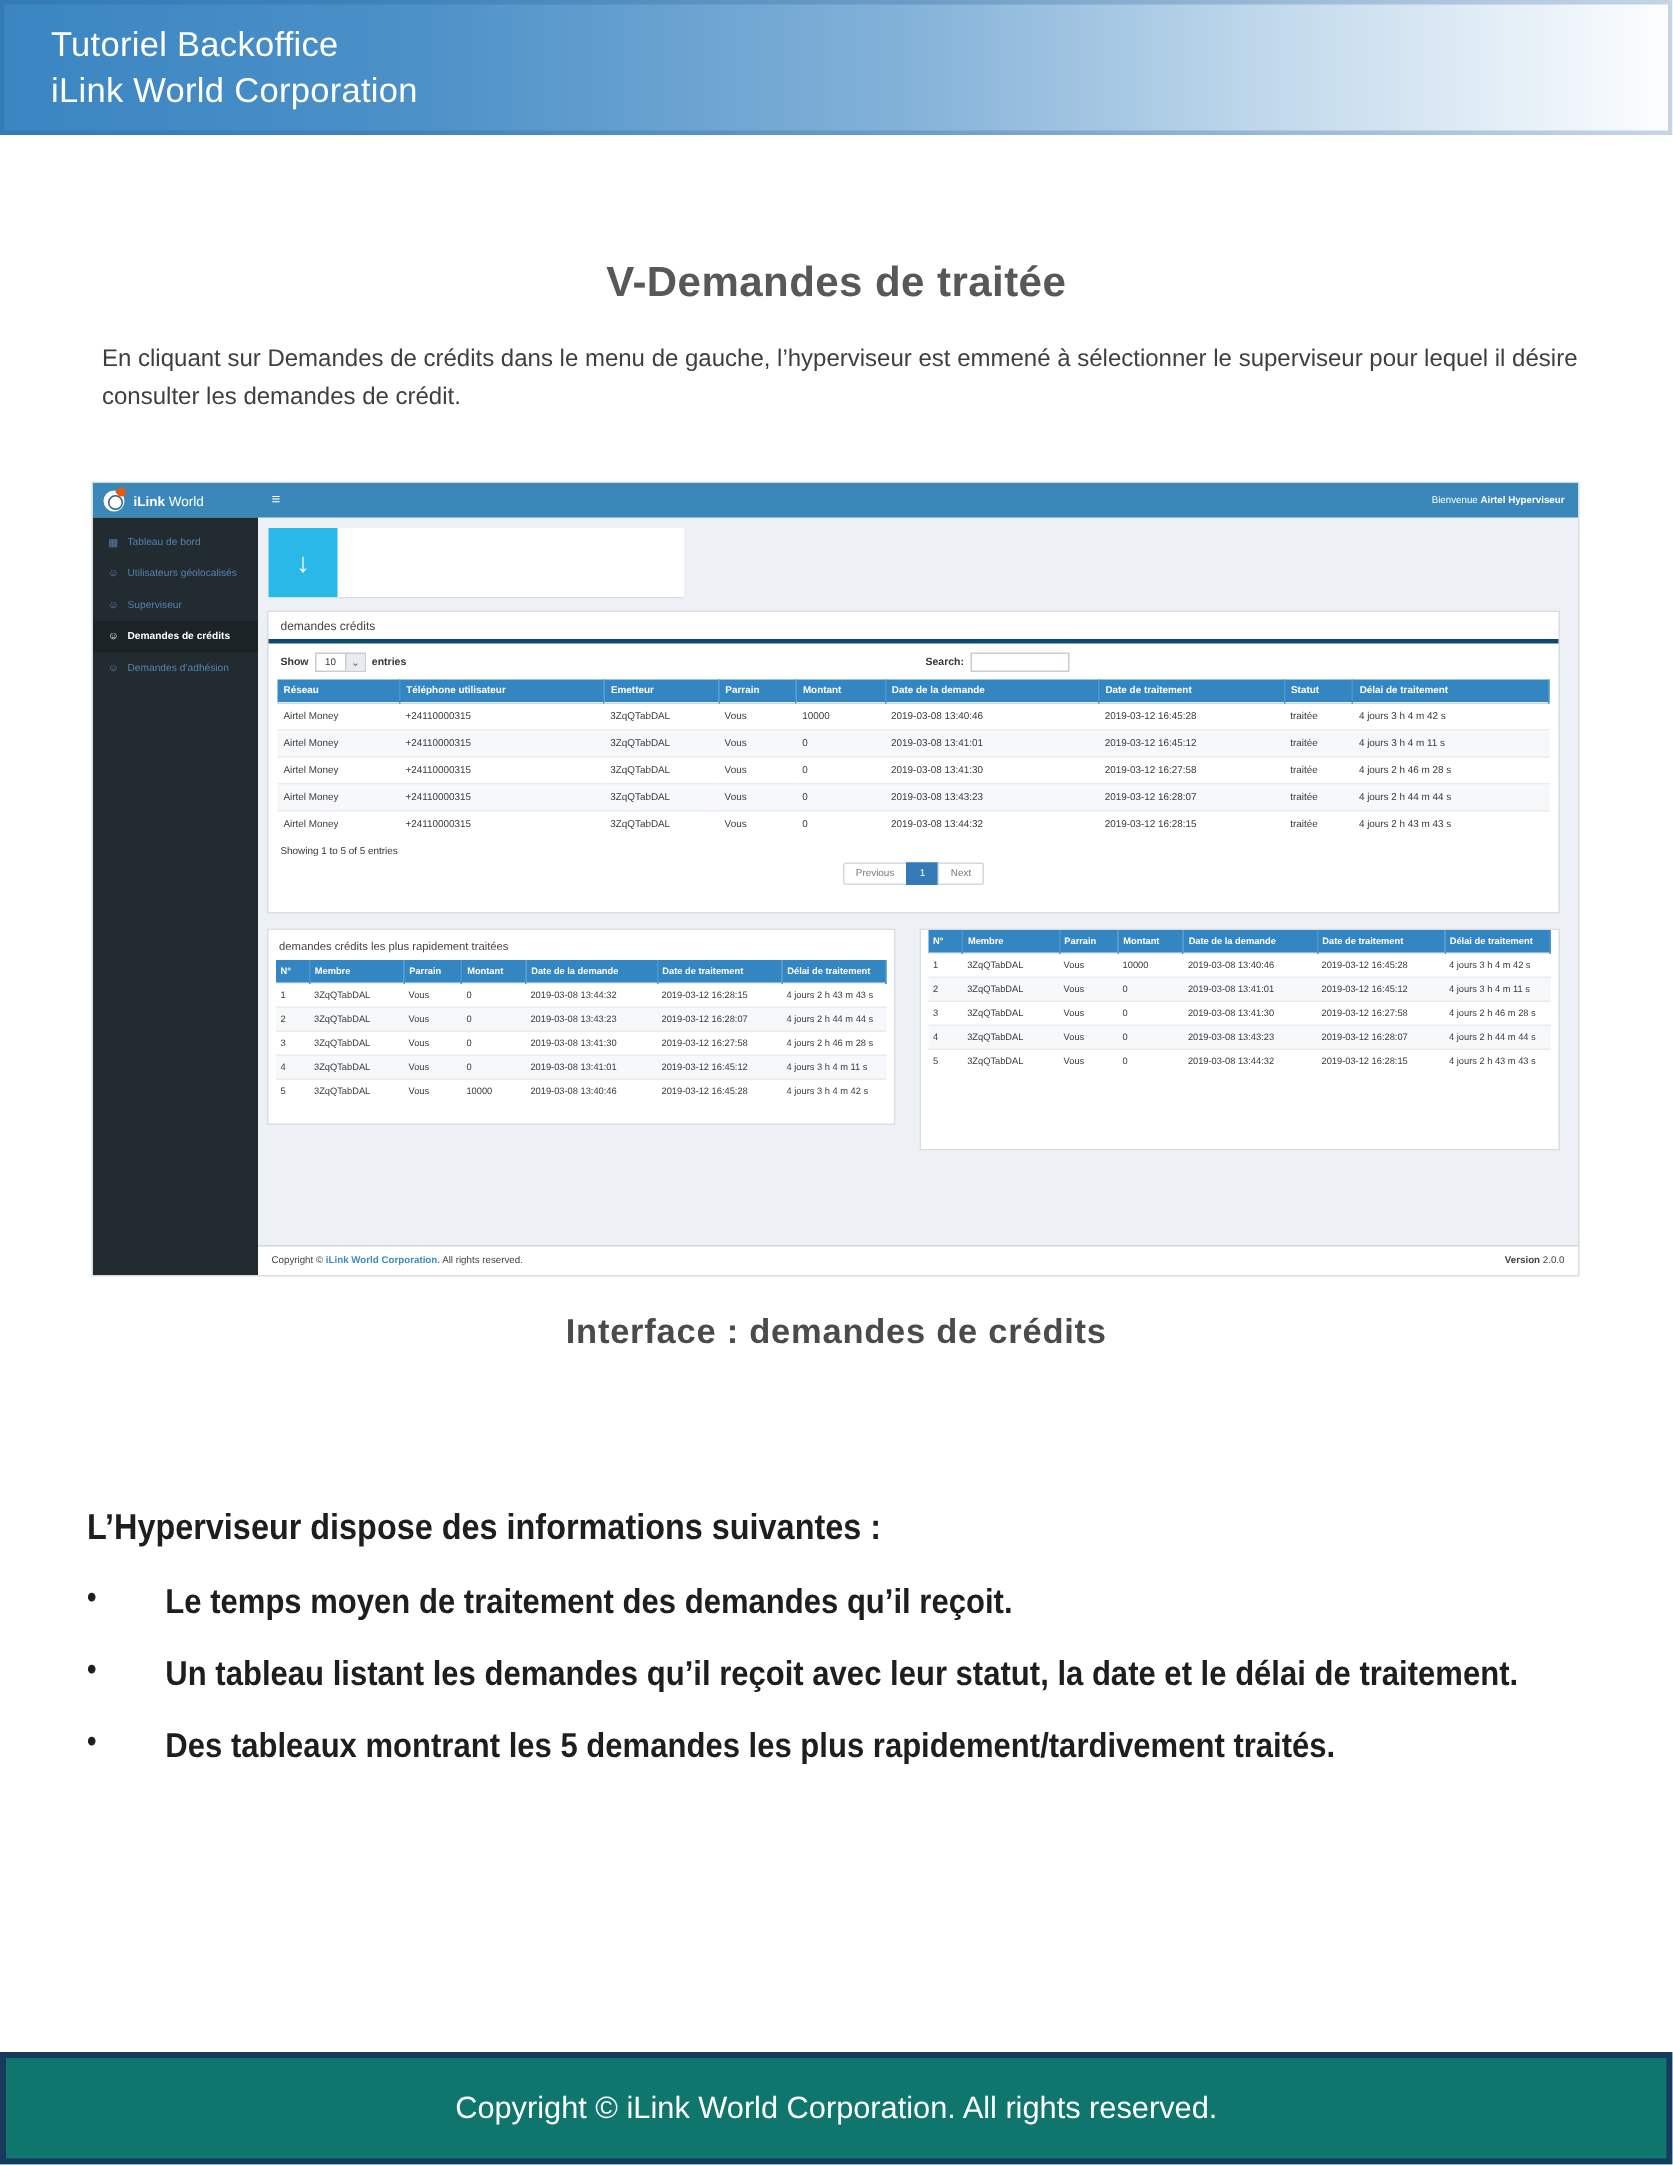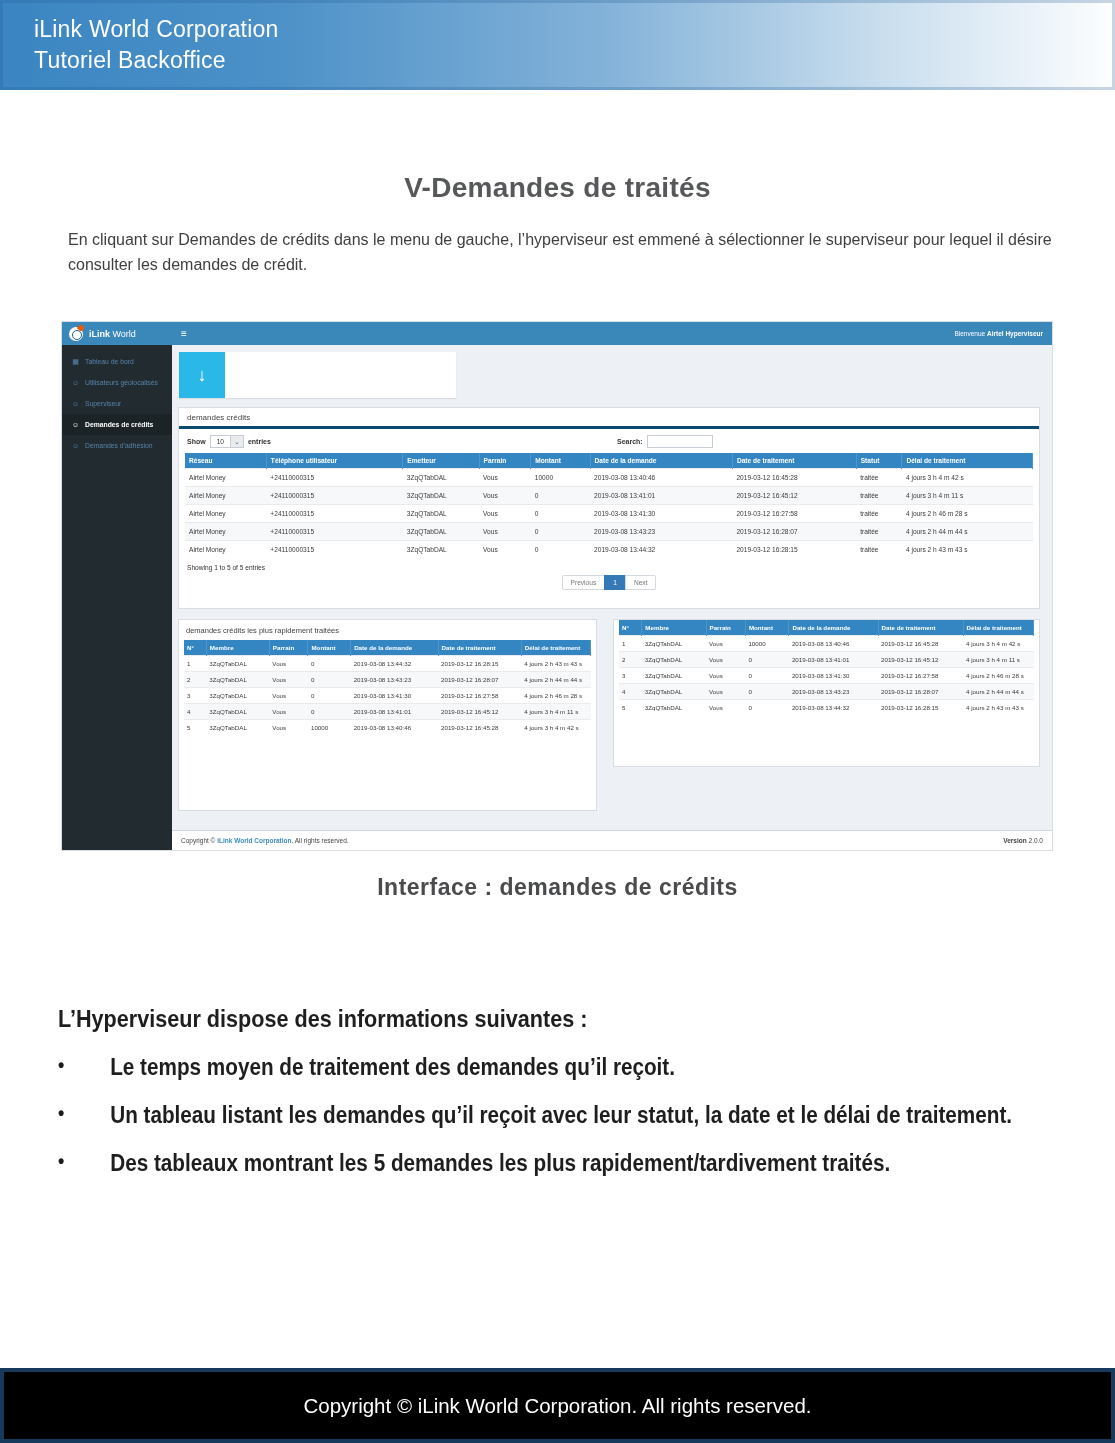--- a/index.html
+++ b/index.html
@@ -21,21 +21,21 @@
   .doc-caption { position:absolute; top:874px; left:0; width:1115px; text-align:center;
     font-size:23px; font-weight:bold; color:#4a4b4d; letter-spacing:.5px; }
 
   .info-block { position:absolute; top:1005px; left:58px; width:1010px; color:#1e1e1f; }
   .info-block .hd { font-size:24px; font-weight:bold; transform:scaleX(.9); transform-origin:0 50%; white-space:nowrap; }
   .bullet-row { display:flex; margin-top:21px; font-size:23px; font-weight:bold;
     transform:scaleX(.9); transform-origin:0 50%; white-space:nowrap; }
   .bullet-row .dot { width:58px; flex:0 0 58px; font-size:20px; }
   .doc-footer {
     position:absolute; top:1368px; left:0; width:1115px; height:75px;
-    background:#000000; border:4px solid #16395c; color:#fff;
+    background:#0f766e; border:4px solid #16395c; color:#fff;
     display:flex; align-items:center; justify-content:center; font-size:20.5px; font-weight:400;
   }
 
   
   .shot { position:absolute; top:322px; left:62px; width:990px; height:528px;
     background:#edf1f6; box-shadow:0 0 0 1px #d8dde2; font-family:"Liberation Sans", sans-serif; }
   .shot .navbar { position:absolute; top:0; left:0; width:100%; height:23px; background:#3a87ba;
     display:flex; align-items:center; color:#fff; }
   .brand { width:110px; height:23px; display:flex; align-items:center; padding-left:7px; gap:6px; }
   .logo { position:relative; width:14px; height:14px; background:#fff; border-radius:50%;
@@ -98,21 +98,21 @@
   .t-main th:nth-child(9),.t-main td:nth-child(9){width:15.4%;}
 
   .showing { font-size:6.6px; color:#333; padding:6px 8px 0; }
   .pager { display:flex; justify-content:center; margin-top:4px; }
   .pbtn { font-size:6.6px; color:#337ab7; background:#fff; border:1px solid #d4d9dd;
     padding:3px 8px; cursor:pointer; }
   .pbtn.prev { color:#777; border-radius:2px 0 0 2px; }
   .pbtn.next { color:#777; border-radius:0 2px 2px 0; margin-left:-1px; }
   .pbtn.cur { background:#337ab7; color:#fff; border-color:#337ab7; margin-left:-1px; }
 
-  .panel-fast { top:274px; left:6px; width:419px; height:192px; }
+  .panel-fast { top:274px; left:6px; width:419px; height:131px; }
   .panel-slow { top:274px; left:441px; width:427px; height:148px; }
   .mini-title { font-size:7.5px; color:#444; padding:6px 7px 5px; }
   .t-mini { width:calc(100% - 10px); margin:0 5px; }
   .t-mini th { font-size:6.2px; padding:4px 3px; }
   .t-mini td { font-size:6.2px; padding:4px 3px; }
   .t-mini th:nth-child(1),.t-mini td:nth-child(1){width:5.5%;}
   .t-mini th:nth-child(2),.t-mini td:nth-child(2){width:15.5%;}
   .t-mini th:nth-child(3),.t-mini td:nth-child(3){width:9.5%;}
   .t-mini th:nth-child(4),.t-mini td:nth-child(4){width:10.5%;}
   .t-mini th:nth-child(5),.t-mini td:nth-child(5){width:21.5%;}
@@ -123,25 +123,25 @@
     background:#fff; border-top:1px solid #d2d6de; display:flex; align-items:center;
     padding:0 9px; font-size:6.5px; color:#444; }
   .shot-footer b { font-weight:bold; }
   .shot-footer .co { color:#3c8dbc; font-weight:bold; }
   .shot-footer .ver { margin-left:auto; }
 </style>
 </head>
 <body>
 
 <div class="doc-header">
+  <div>Tutoriel Backoffice</div>
   <div>iLink World Corporation</div>
-  <div>Tutoriel Backoffice</div>
 </div>
 
-<div class="doc-title">V-Demandes de traités</div>
+<div class="doc-title">V-Demandes de traitée</div>
 <div class="doc-intro">En cliquant sur Demandes de crédits dans le menu de gauche, l’hyperviseur est emmené à sélectionner le superviseur pour lequel il désire consulter les demandes de crédit.</div>
 
 <div class="shot">
 
   <div class="navbar">
     <div class="brand">
       <span class="logo"></span>
       <span class="brand-text"><b>iLink</b><span> World</span></span>
     </div>
     <span class="hamburger">≡</span>

